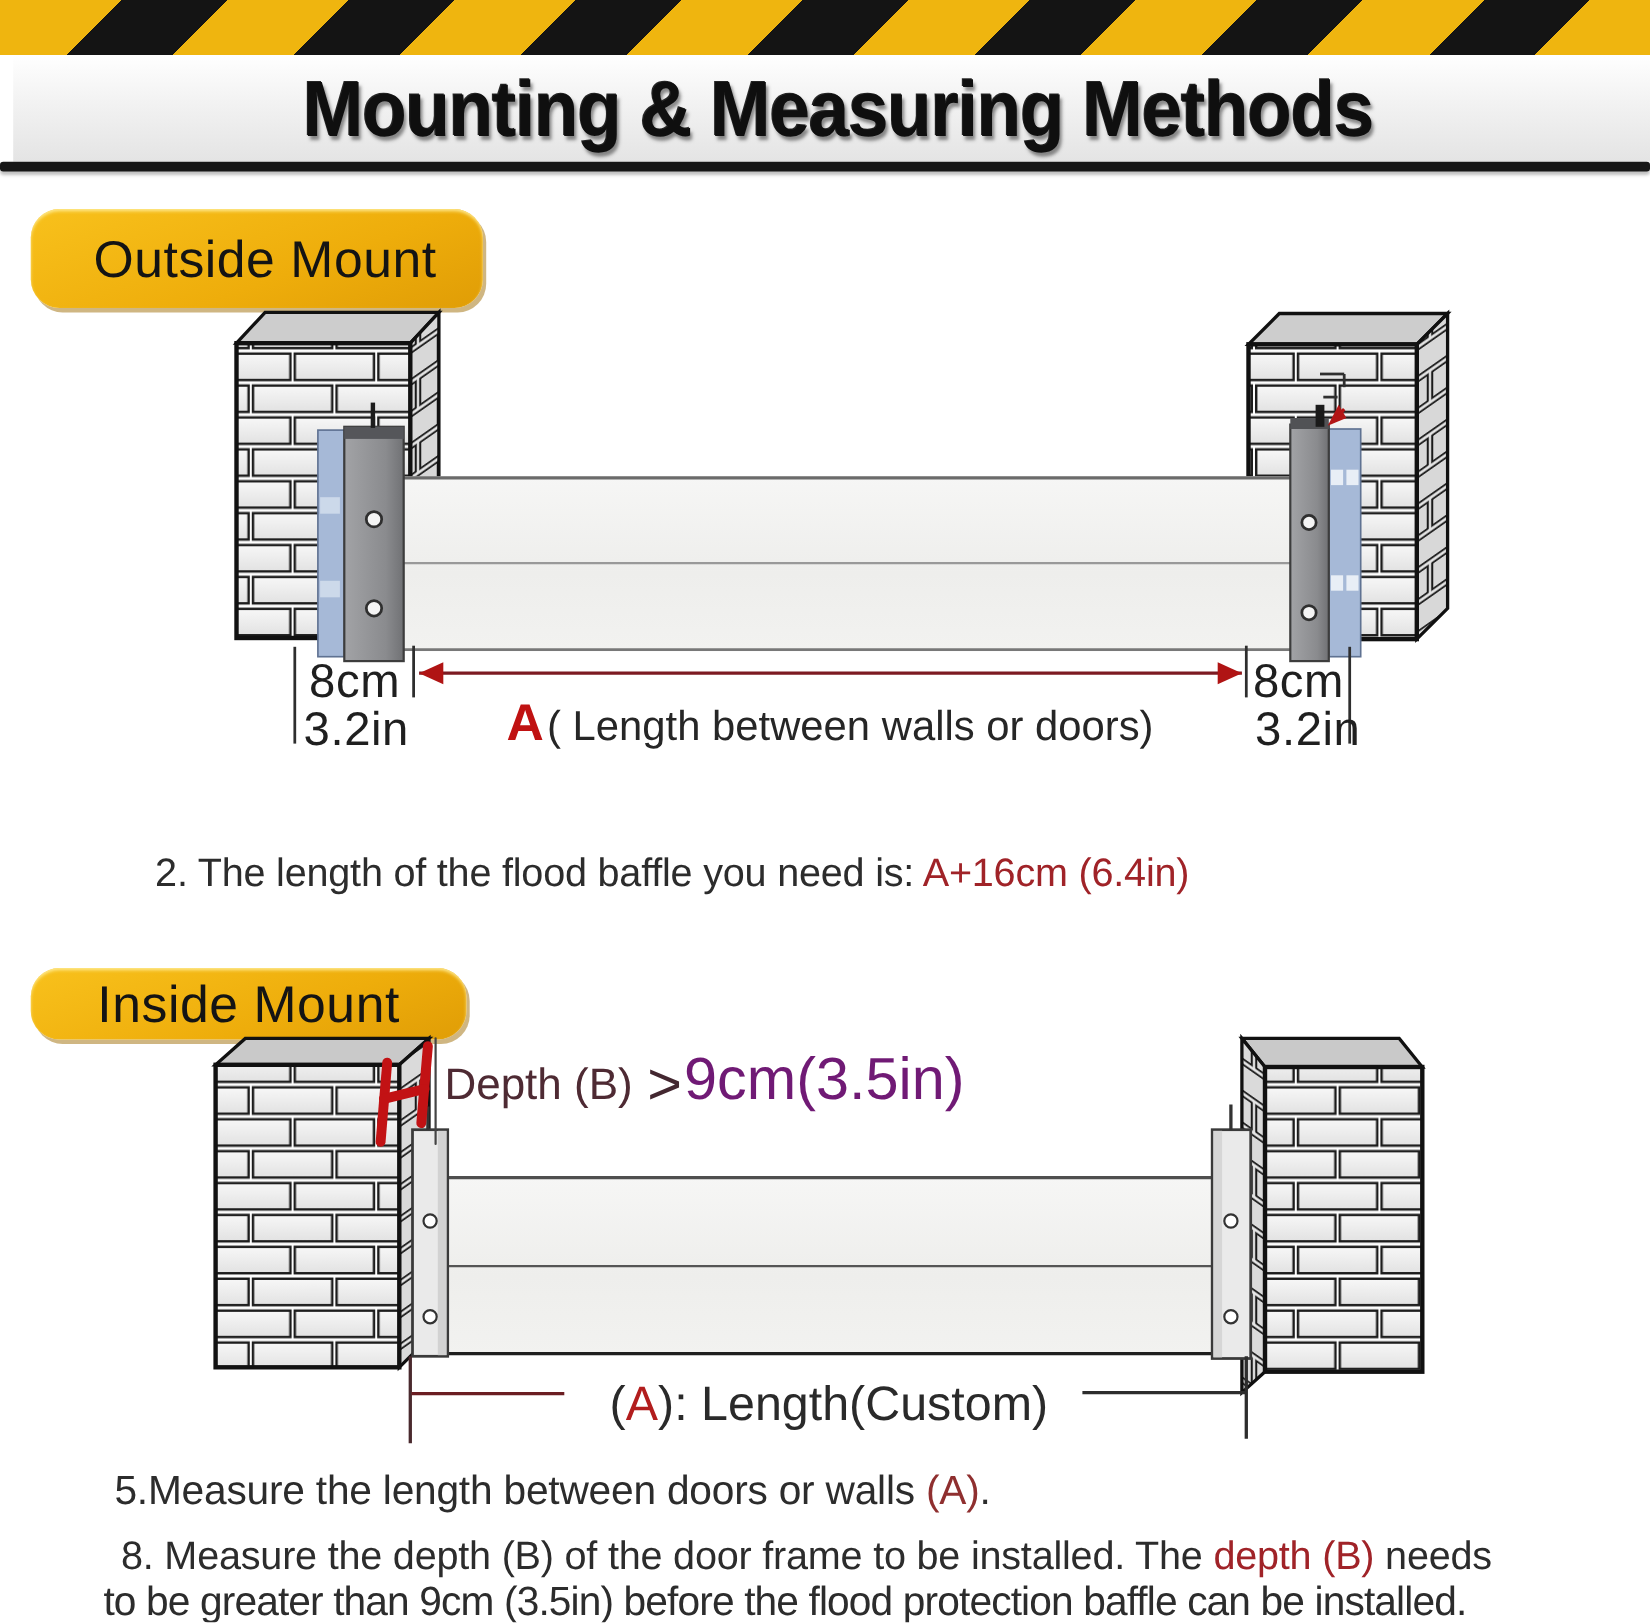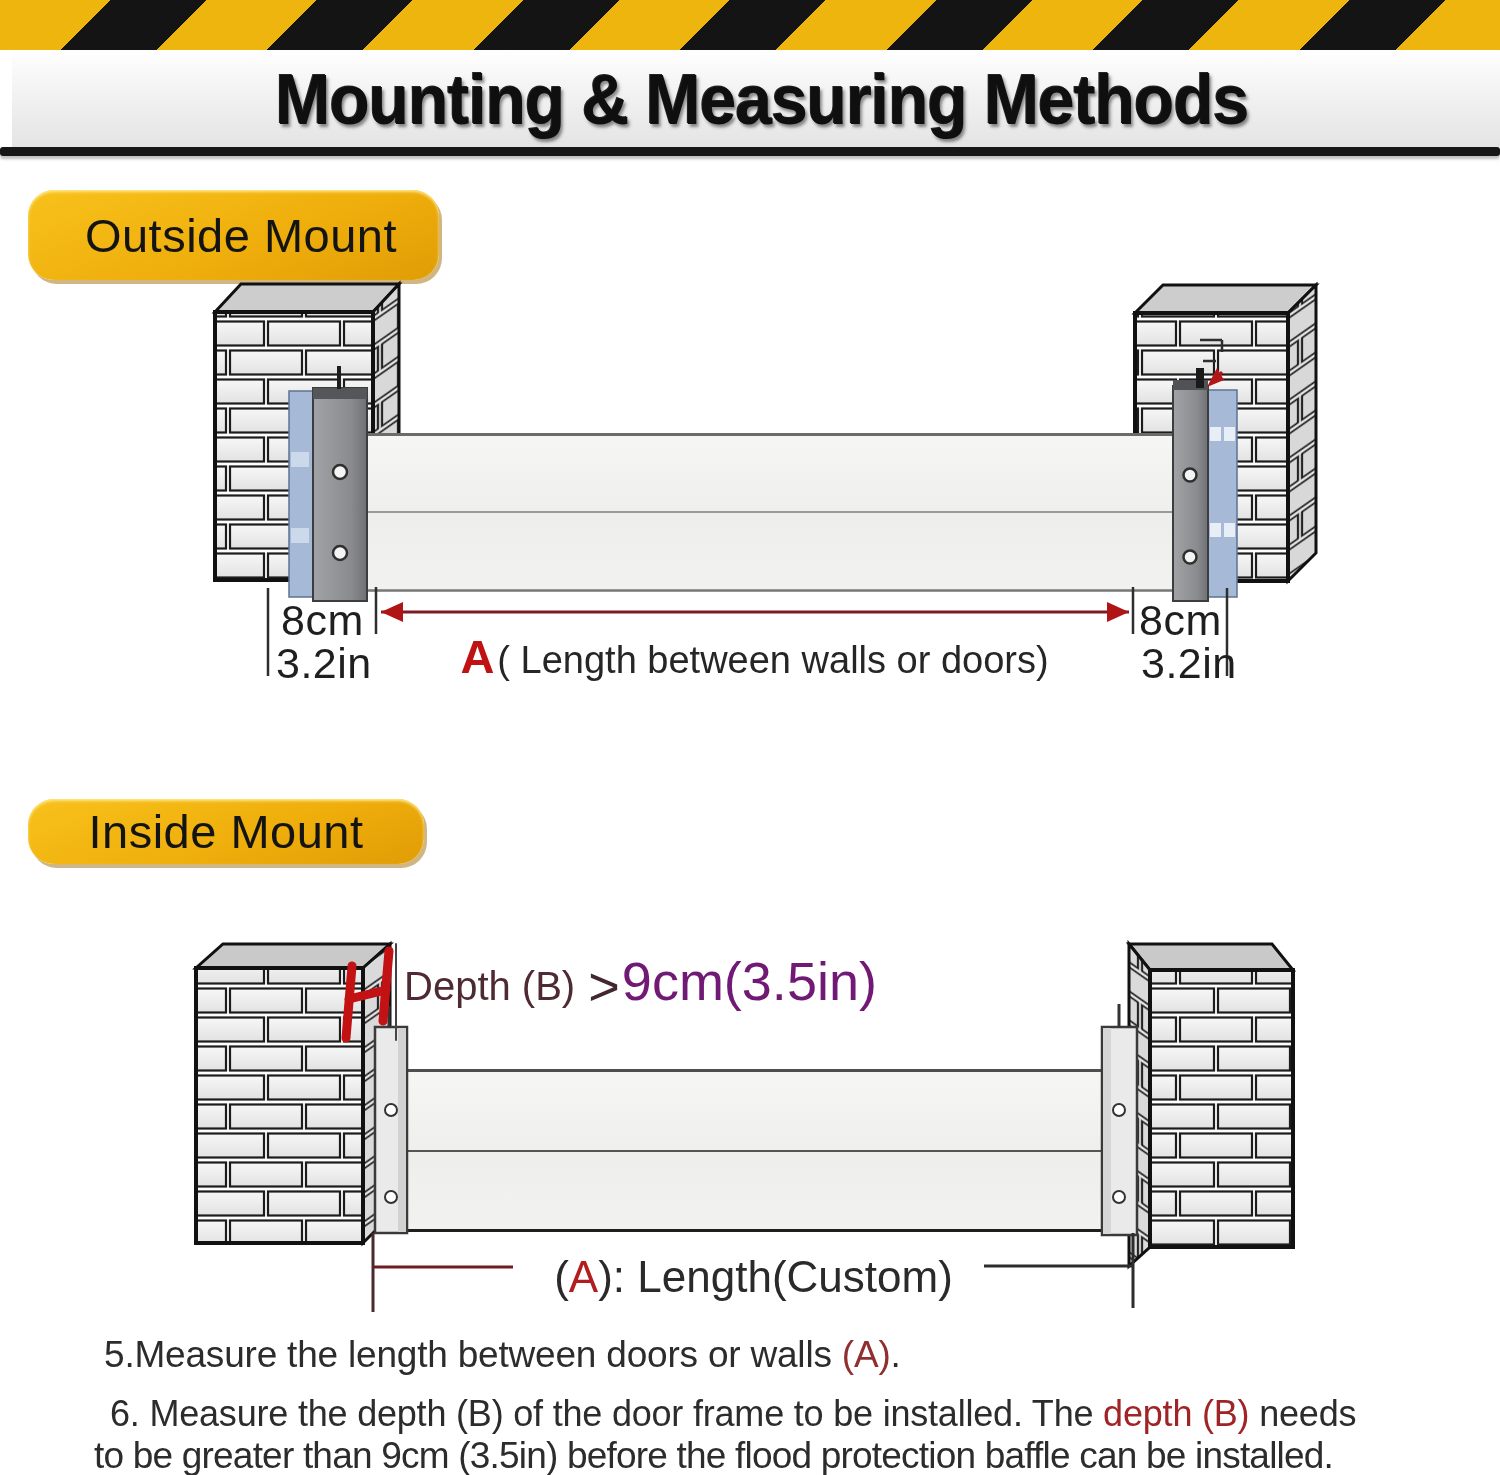--- a/index.html
+++ b/index.html
@@ -31,21 +31,21 @@
 
   
   .badge{
     position:absolute;left:28px;width:396px;height:90px;border-radius:26px;
     background:linear-gradient(160deg,#f8c11c 0%,#eead0b 60%,#e09d06 100%);
     box-shadow:3px 4px 0 rgba(160,110,5,.5), inset 0 2px 3px rgba(255,236,150,.9);
     display:flex;align-items:center;justify-content:center;
     font-size:47px;color:#141414;letter-spacing:.5px;
   }
   #badge-outside{top:190px;padding-left:15px;}
-  #badge-inside{top:799px;height:65px;}
+  #badge-inside{top:880px;height:65px;}
 
   
   svg{position:absolute;left:0;}
   #svg-outside{top:270px;}
   #svg-inside{top:930px;}
 
   
   .dim{font-size:43px;color:#1f1f1f;letter-spacing:.5px;}
 
   .spanlabel{
@@ -183,20 +183,23 @@
 
   <div class="abs dim" style="left:281px;top:596px;">8cm</div>
   <div class="abs dim" style="left:276px;top:639px;">3.2in</div>
   <div class="abs dim" style="left:1139px;top:596px;">8cm</div>
   <div class="abs dim" style="left:1141px;top:639px;">3.2in</div>
 
   <div class="spanlabel">
     <span class="a-red">A</span><span>( Length between walls or doors)</span>
   </div>
 
+  <div class="step" id="out-step2">
+    <span>2. The length of the flood baffle you need is: </span><span class="red">A+16cm (6.4in)</span>
+  </div>
 
   <div class="badge" id="badge-inside">
     <span>Inside Mount</span>
   </div>
 
   <svg id="svg-inside" width="1500" height="405" viewBox="0 930 1500 405">
     <defs>
       <linearGradient id="bk2" x1="0" y1="0" x2="0" y2="1">
         <stop offset="0" stop-color="#f7f7f7"></stop>
           <stop offset="1" stop-color="#e2e2e2"></stop>
@@ -283,17 +286,17 @@
   </div>
 
   <div class="lenlabel">
     <span>(</span><span class="a-red">A</span><span>): Length(Custom)</span>
   </div>
 
   <div class="step" id="in-step1">
     <span>5.Measure the length between doors or walls </span><span class="maroon">(A)</span><span>.</span>
   </div>
   <div class="step" id="in-step2a">
-    <span>6. Measure the depth (B) of the door frame to be installed. The </span><span class="red">depth (B)</span><span> needs</span>
+    <span>8. Measure the depth (B) of the door frame to be installed. The </span><span class="red">depth (B)</span><span> needs</span>
   </div>
   <div class="step" id="in-step2b">to be greater than 9cm (3.5in) before the flood protection baffle can be installed.</div>
 
 </div>
 
 </body></html>

